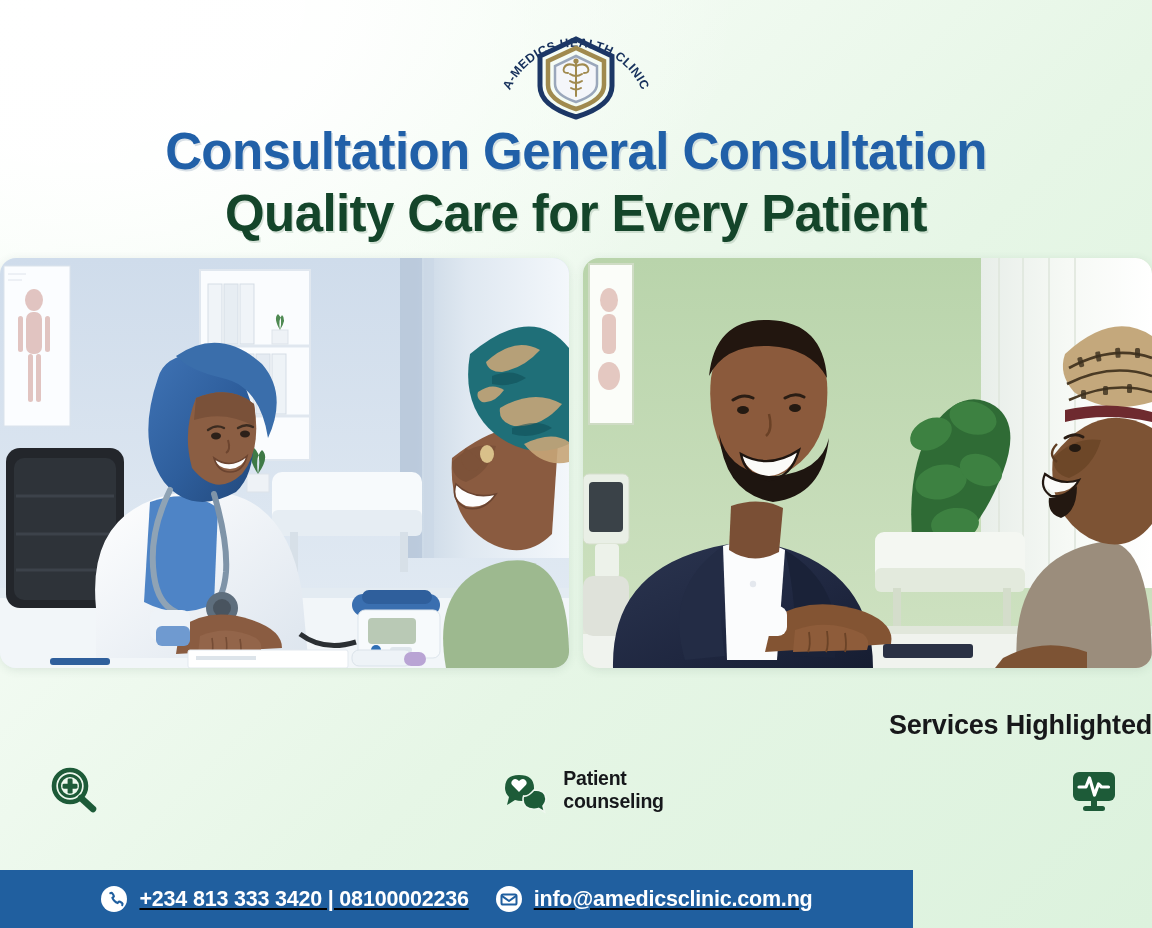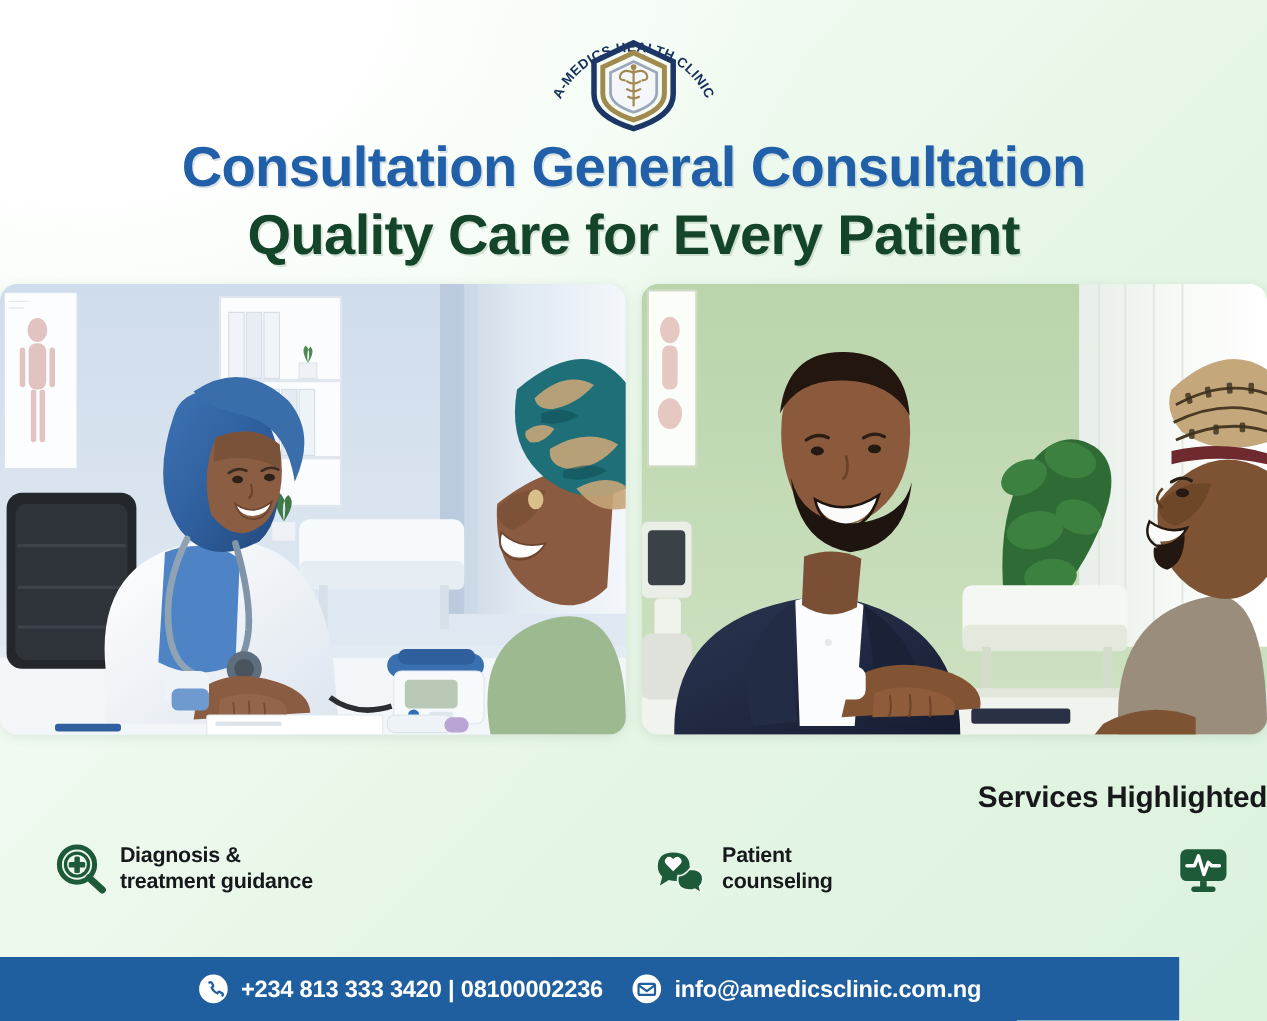--- a/index.html
+++ b/index.html
@@ -71,23 +71,23 @@
   .service { display:flex; align-items:center; gap:11px; }
   .svc-icon { flex:0 0 auto; width:48px; height:48px; display:block; }
   .svc-icon svg { display:block; width:48px; height:48px; }
   .svc-label {
     font-size:19.5px; font-weight:700; color:#16181b;
     line-height:1.18; letter-spacing:-0.25px; white-space:pre-line;
   }
 
   
   .footer {
-    position:absolute; left:0; bottom:0; width:1072px; height:58px;
+    position:absolute; left:0; bottom:0; width:913px; height:58px;
     background:#205f9f;
-    display:flex; align-items:center; justify-content:center; gap:26px;
+    display:flex; align-items:center; justify-content:center; gap:26px;text-decoration:underline;
   }
   .contact { display:flex; align-items:center; gap:11px; }
   .c-icon { flex:0 0 auto; width:28px; height:28px; }
   .c-icon svg { display:block; width:28px; height:28px; }
   .c-text { color:#ffffff; font-size:21.5px; font-weight:700; letter-spacing:-0.2px; white-space:nowrap; }
 </style>
 </head>
 <body>
 
 <div id="banner">
@@ -410,22 +410,20 @@
     <div class="service">
       <span class="svc-icon">
         <svg viewBox="0 0 48 48">
           <circle cx="20" cy="20" r="16" fill="none" stroke="#1d5b38" stroke-width="4.6"></circle>
           <circle cx="20" cy="20" r="10.5" fill="none" stroke="#1d5b38" stroke-width="3"></circle>
           <rect x="17.6" y="12.6" width="5" height="15" rx="1.4" fill="#1d5b38"></rect>
           <rect x="12.5" y="17.7" width="15" height="5" rx="1.4" fill="#1d5b38"></rect>
           <line x1="31" y1="32" x2="43" y2="43" stroke="#1d5b38" stroke-width="6.5" stroke-linecap="round"></line>
         </svg>
       </span>
-      <span class="svc-label">Diagnosis &amp;
-treatment guidance</span>
     </div>
 
     <div class="service">
       <span class="svc-icon">
         <svg viewBox="0 0 48 48">
           <path d="M30 22 q0 13 -12 13 q-4 0 -7 -1 l-8 5 l2 -8 q-4 -4 -4 -9 q0 -13 14 -13 q15 0 15 13 Z" fill="#1d5b38"></path>
           <path d="M15 15 q-3.6 -3.6 -6.4 -0.8 q-2.6 2.6 0 5.4 l6.4 6.4 l6.4 -6.4 q2.6 -2.8 0 -5.4 q-2.8 -2.8 -6.4 0.8 Z" fill="#ffffff"></path>
           <path d="M30 24 q12 0 12 9 q0 4 -3 7 l1.6 6 l-6 -3.6 q-2.4 0.8 -4.6 0.8 q-11 0 -11 -9.6 q0 -2 0.6 -3.6 q4.4 1 10.4 -6 Z" fill="#1d5b38" stroke="#eef7ee" stroke-width="1.6"></path>
         </svg>
       </span>

